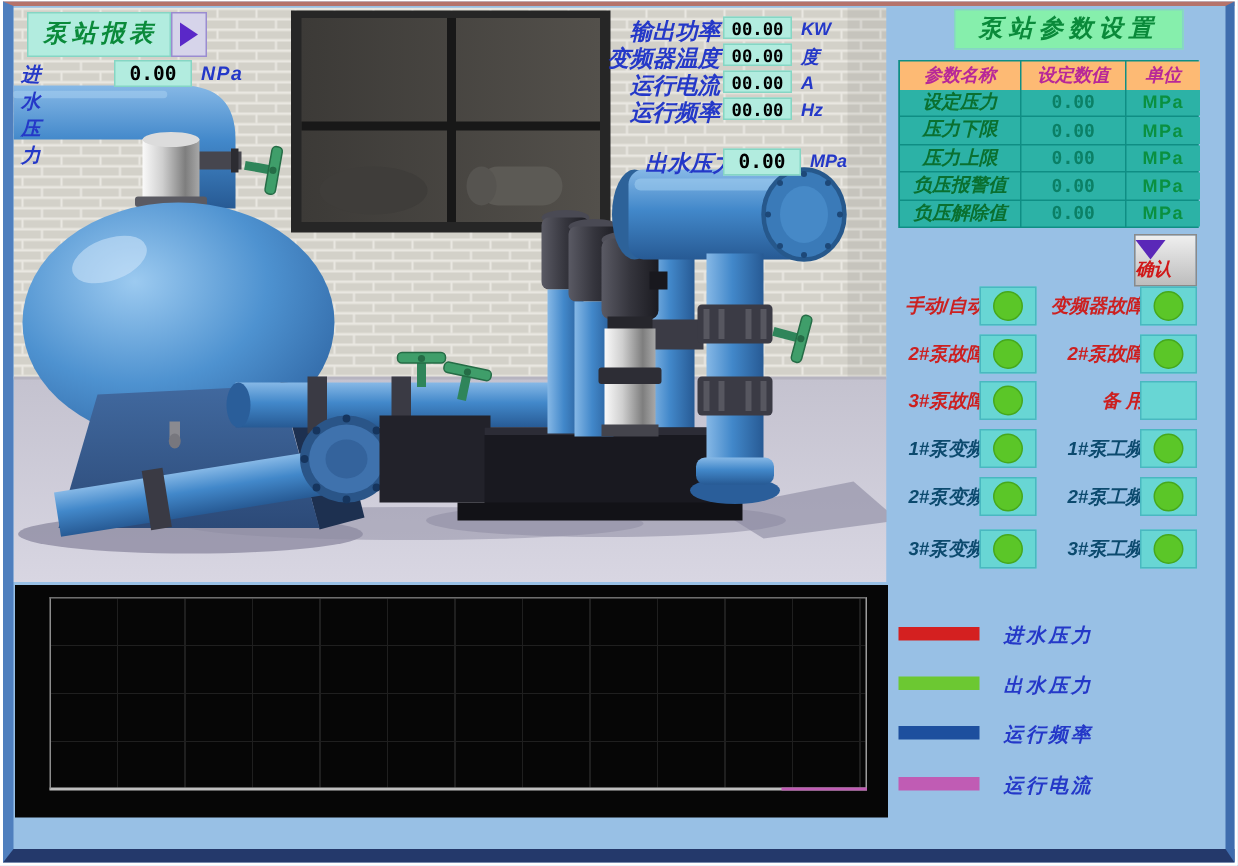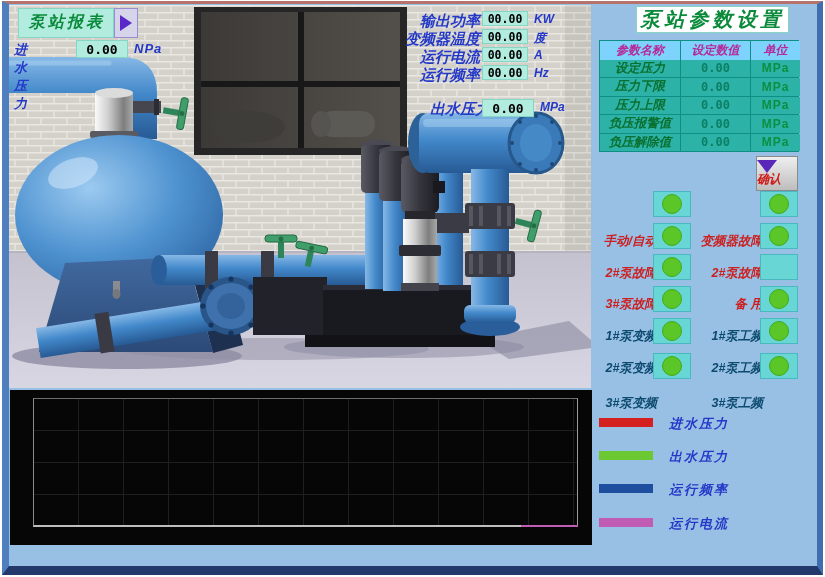--- a/index.html
+++ b/index.html
@@ -29,43 +29,43 @@
   .inlet .unit{position:absolute;left:120px;top:1px;font-size:13px;letter-spacing:1px;}
   .metrics{position:absolute;left:389px;top:7px;width:180px;}
   .mrow{position:absolute;height:16px;width:180px;}
   .mlab{position:absolute;right:98px;top:1px;font-size:15px;white-space:nowrap;}
   .mval{position:absolute;left:84px;top:0;width:46px;height:15px;font-size:11.5px;}
   .munit{position:absolute;left:136px;top:1px;font-size:12px;}
   .orow{position:absolute;height:19px;width:190px;}
   .orow .mval{width:52px;height:18px;font-size:13px;}
   .orow .munit{left:142px;}
   
-  .ptitle{position:absolute;left:627px;top:2px;width:153px;height:27px;background:#ffffff;border:1px solid #85d6c4;
-          color:#0a8a3a;font-size:20px;font-weight:bold;letter-spacing:4px;font-style:italic;
+  .ptitle{position:absolute;left:627px;top:2px;width:153px;height:27px;background:#86efac;border:1px solid #85d6c4;
+          color:#0a8a3a;font-size:16px;font-weight:bold;letter-spacing:4px;font-style:italic;
           display:flex;align-items:center;justify-content:center;}
   .ptable{position:absolute;left:590px;top:36px;width:200px;background:#0f8e84;
           display:grid;grid-template-columns:80px 69px 49px;grid-auto-rows:17.5px;gap:1px;
           border:1px solid #0f8e84;}
-  .ptable .hc{background:#7dd3fc;color:#b82898;font-weight:bold;font-style:italic;font-size:12px;
+  .ptable .hc{background:#fdba74;color:#b82898;font-weight:bold;font-style:italic;font-size:12px;
           display:flex;align-items:center;justify-content:center;height:19px;}
   .ptable .nc{background:#2cb2a6;color:#0a7030;font-weight:bold;font-size:12.5px;font-style:italic;
           display:flex;align-items:center;justify-content:center;}
   .ptable .vc{background:#2cb2a6;color:#0b8066;font-weight:bold;font-size:12px;
           font-family:"DejaVu Sans Mono","Liberation Mono",monospace;
           display:flex;align-items:center;justify-content:center;}
   .ptable .uc{background:#2cb2a6;color:#0a9040;font-weight:bold;font-size:12px;
           display:flex;align-items:center;justify-content:center;letter-spacing:1px;}
   .confirm{position:absolute;left:747px;top:152px;width:42px;height:35px;
           background:linear-gradient(#efefef,#bdbdbd);border:1px solid #8a8a8a;
           display:flex;flex-direction:column;align-items:flex-start;justify-content:center;cursor:pointer;}
   .tri-down{width:0;height:0;border-top:13px solid #5a28b8;border-left:10px solid transparent;border-right:10px solid transparent;margin-bottom:-4px;}
   .confirm .clab{color:#d01818;font-size:12px;font-weight:bold;font-style:italic;margin-top:2px;}
   
   .ind-row{position:absolute;height:26px;width:230px;left:586px;}
-  .ilab{position:absolute;top:5px;font-size:12.5px;font-weight:bold;font-style:italic;white-space:nowrap;margin-top:37px;}
+  .ilab{position:absolute;top:5px;font-size:12.5px;font-weight:bold;font-style:italic;white-space:nowrap;}
   .ilab.l{right:168px;}
   .ilab.r{right:62px;}
   .red{color:#cc2020;}
   .blu{color:#0c4a6e;}
   .ibox{position:absolute;top:0;width:38px;height:26px;background:#68d6d4;border:1px solid #49b8c0;
         display:flex;align-items:center;justify-content:center;}
   .ibox.l{left:58px;}
   .ibox.r{left:165px;}
   .lamp{width:20px;height:20px;border-radius:50%;background:#5bc628;border:1px solid #46a81c;}
   

